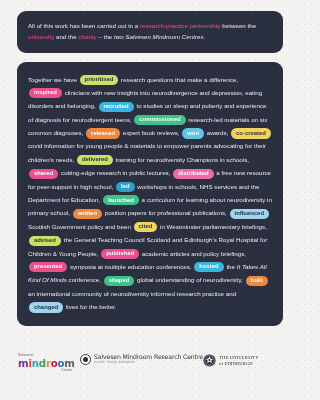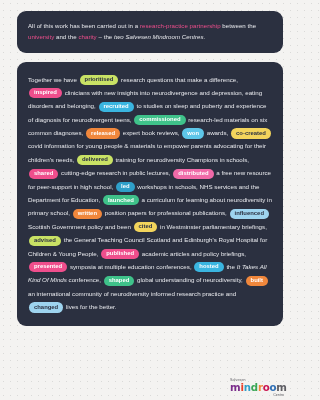--- a/index.html
+++ b/index.html
@@ -56,24 +56,23 @@
     vertical-align:middle;
     margin:0 1px;
     white-space:nowrap;
   }
 
   
   .footer{
     margin-top:auto;
     height:46px;
     display:flex;
-    align-items:flex-end;
+    align-items:flex-start;
     padding:0 10px 4px 10px;
     gap:0;
-    flex-direction:column;
   }
   .logo{ display:flex; align-items:center; }
 
   
   .logo-mindroom{ width:68px; flex:0 0 68px; padding-left:8px; line-height:1; }
   .lm-top{ font-size:3.6px; color:#5d5d63; letter-spacing:0.1px; margin-bottom:1px;
            font-family:"Liberation Sans",sans-serif; }
   .lm-word{ font-size:10.2px; font-weight:bold; letter-spacing:-0.2px;
             font-family:"DejaVu Sans", sans-serif; }
   .lm-word span{ display:inline-block; }

